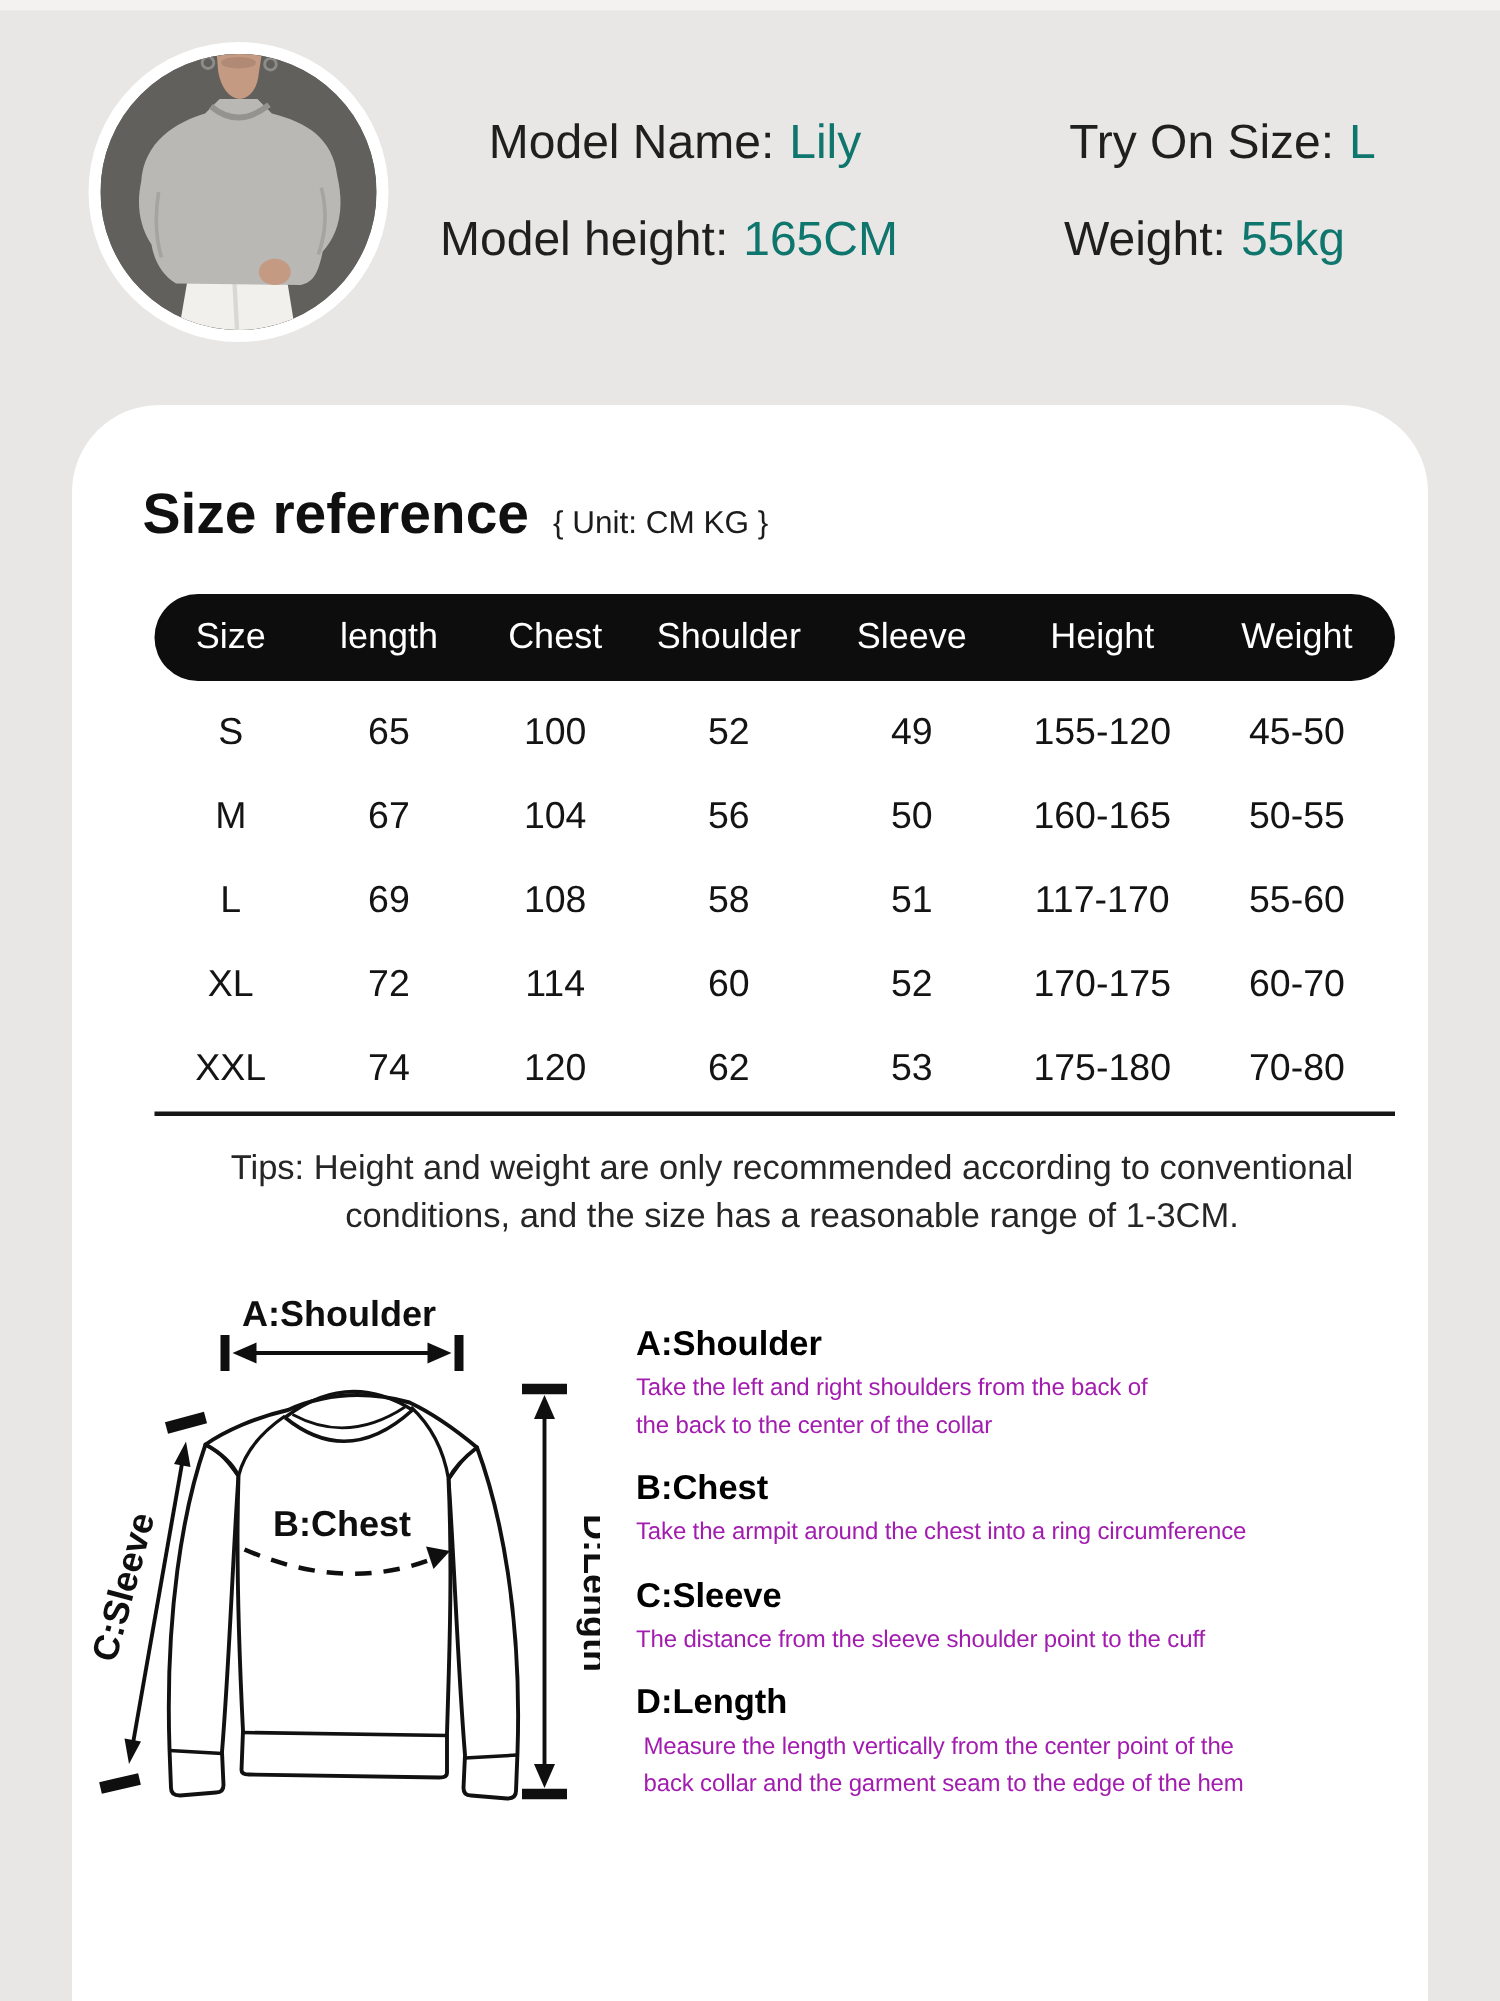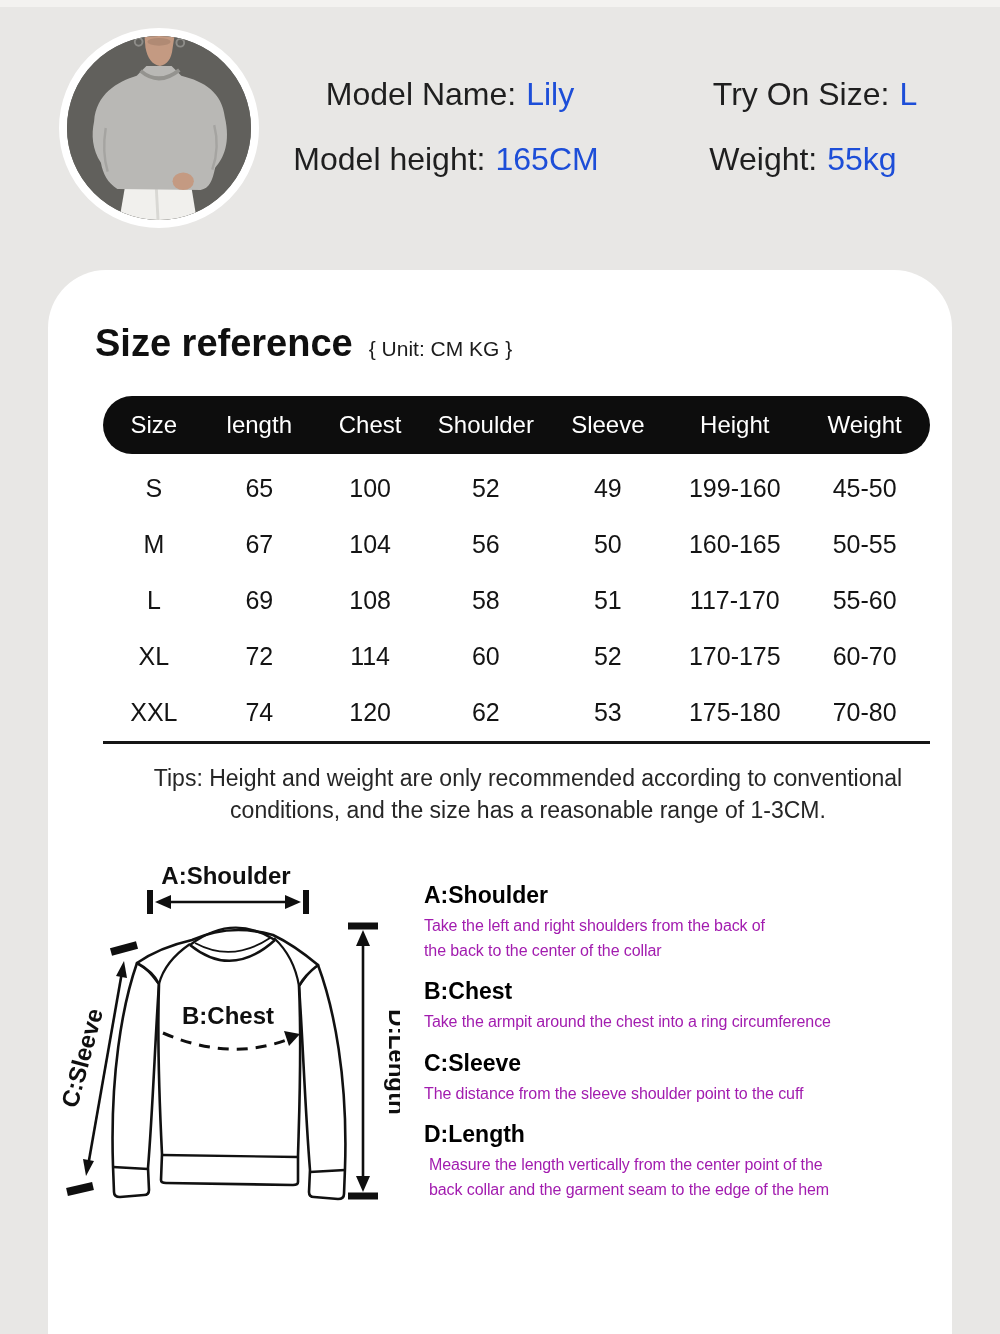--- a/index.html
+++ b/index.html
@@ -4,21 +4,21 @@
 <style>
   html,body{margin:0;padding:0;}
   body{width:1000px;height:1334px;background:#e8e7e5;font-family:"Liberation Sans",sans-serif;position:relative;overflow:hidden;}
   .top-strip{position:absolute;left:0;top:0;width:100%;height:7px;background:#f3f2f0;}
 
   
   .avatar{position:absolute;left:59px;top:28px;width:184px;height:184px;border-radius:50%;border:8px solid #ffffff;overflow:hidden;background:#61605c;}
   .avatar svg{display:block;width:184px;height:184px;}
   .hline{position:absolute;font-size:32px;color:#1f1f1f;white-space:nowrap;transform:translateX(-50%);}
   .hline .val{margin-left:10px;}
-  .red{color:#1d4ed8;}
+  .red{color:#0f766e;}
   #h-model-name{left:450px;top:76px;}
   #h-tryon{left:815px;top:76px;text-align:center;}
   #h-height{left:446px;top:141px;}
   #h-weight{left:803px;top:141px;}
 
   
   .card{position:absolute;left:48px;top:270px;width:904px;height:1274px;background:#ffffff;border-radius:58px;}
   .card-title{position:absolute;left:47px;top:52px;font-size:38px;font-weight:bold;color:#101010;white-space:nowrap;}
   .unit-note{font-size:21px;font-weight:normal;color:#1c1c1c;margin-left:16px;}
 
@@ -94,21 +94,21 @@
     <span>Weight</span>
   </div>
 
   <div class="rows">
     <div class="trow grid7">
       <span>S</span>
         <span>65</span>
         <span>100</span>
         <span>52</span>
         <span>49</span>
-        <span>199-160</span>
+        <span>155-120</span>
         <span>45-50</span>
     </div>
     <div class="trow grid7">
       <span>M</span>
         <span>67</span>
         <span>104</span>
         <span>56</span>
         <span>50</span>
         <span>160-165</span>
         <span>50-55</span>

